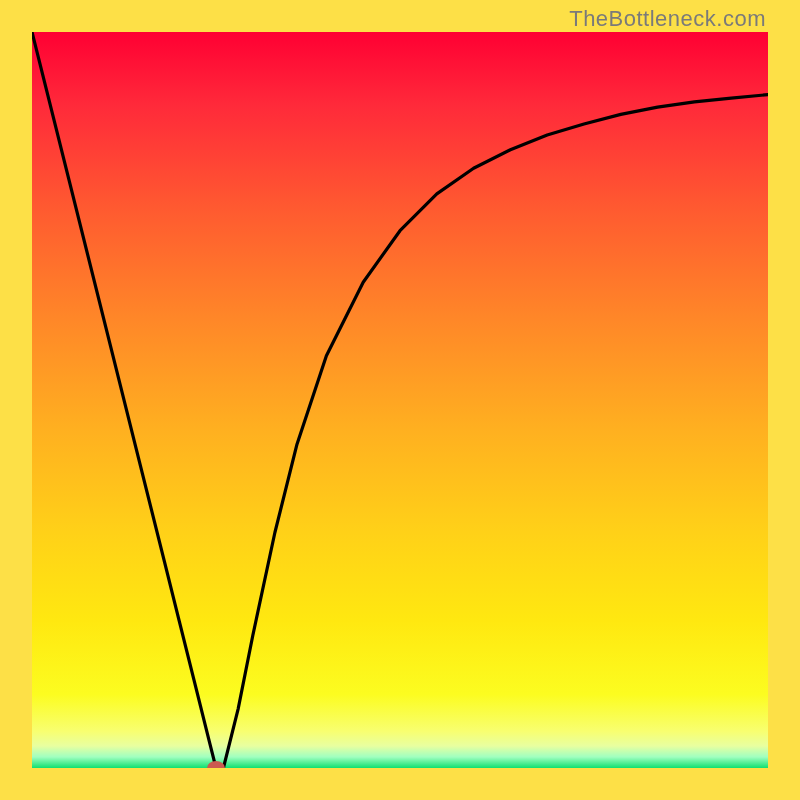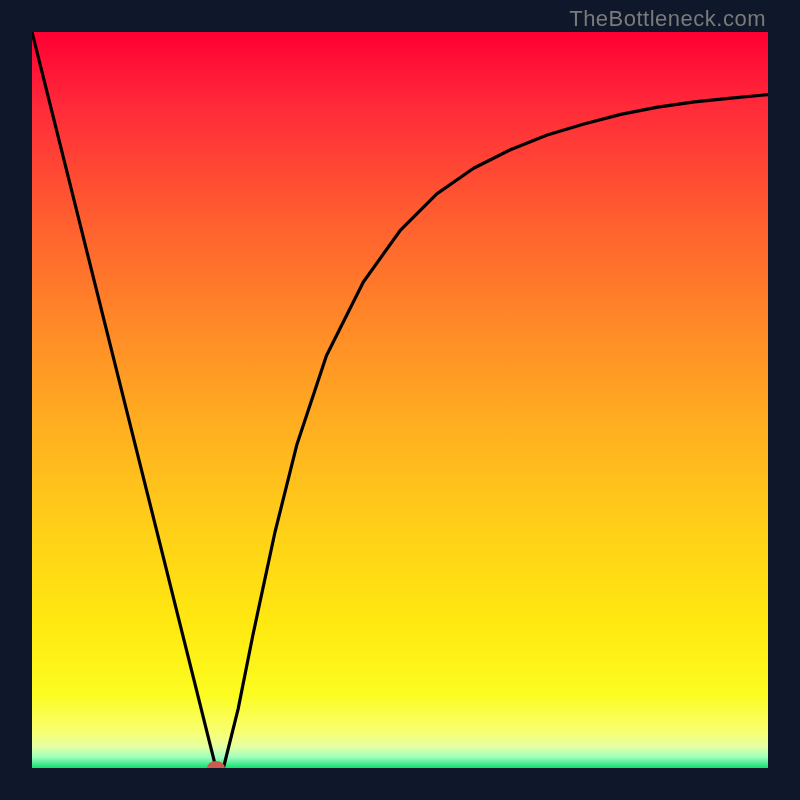--- a/index.html
+++ b/index.html
@@ -8,21 +8,21 @@
     width: 800px;
     height: 800px;
     background: #000;
     font-family: Arial, Helvetica, sans-serif;
     overflow: hidden;
   }
   .outer {
     position: relative;
     width: 800px;
     height: 800px;
-    background: #0f172a;
+    background: #fde047;
   }
   .plot-area {
     position: absolute;
     left: 32px;
     top: 32px;
     width: 736px;
     height: 736px;
     overflow: hidden;
   }
   .gradient-bg {

